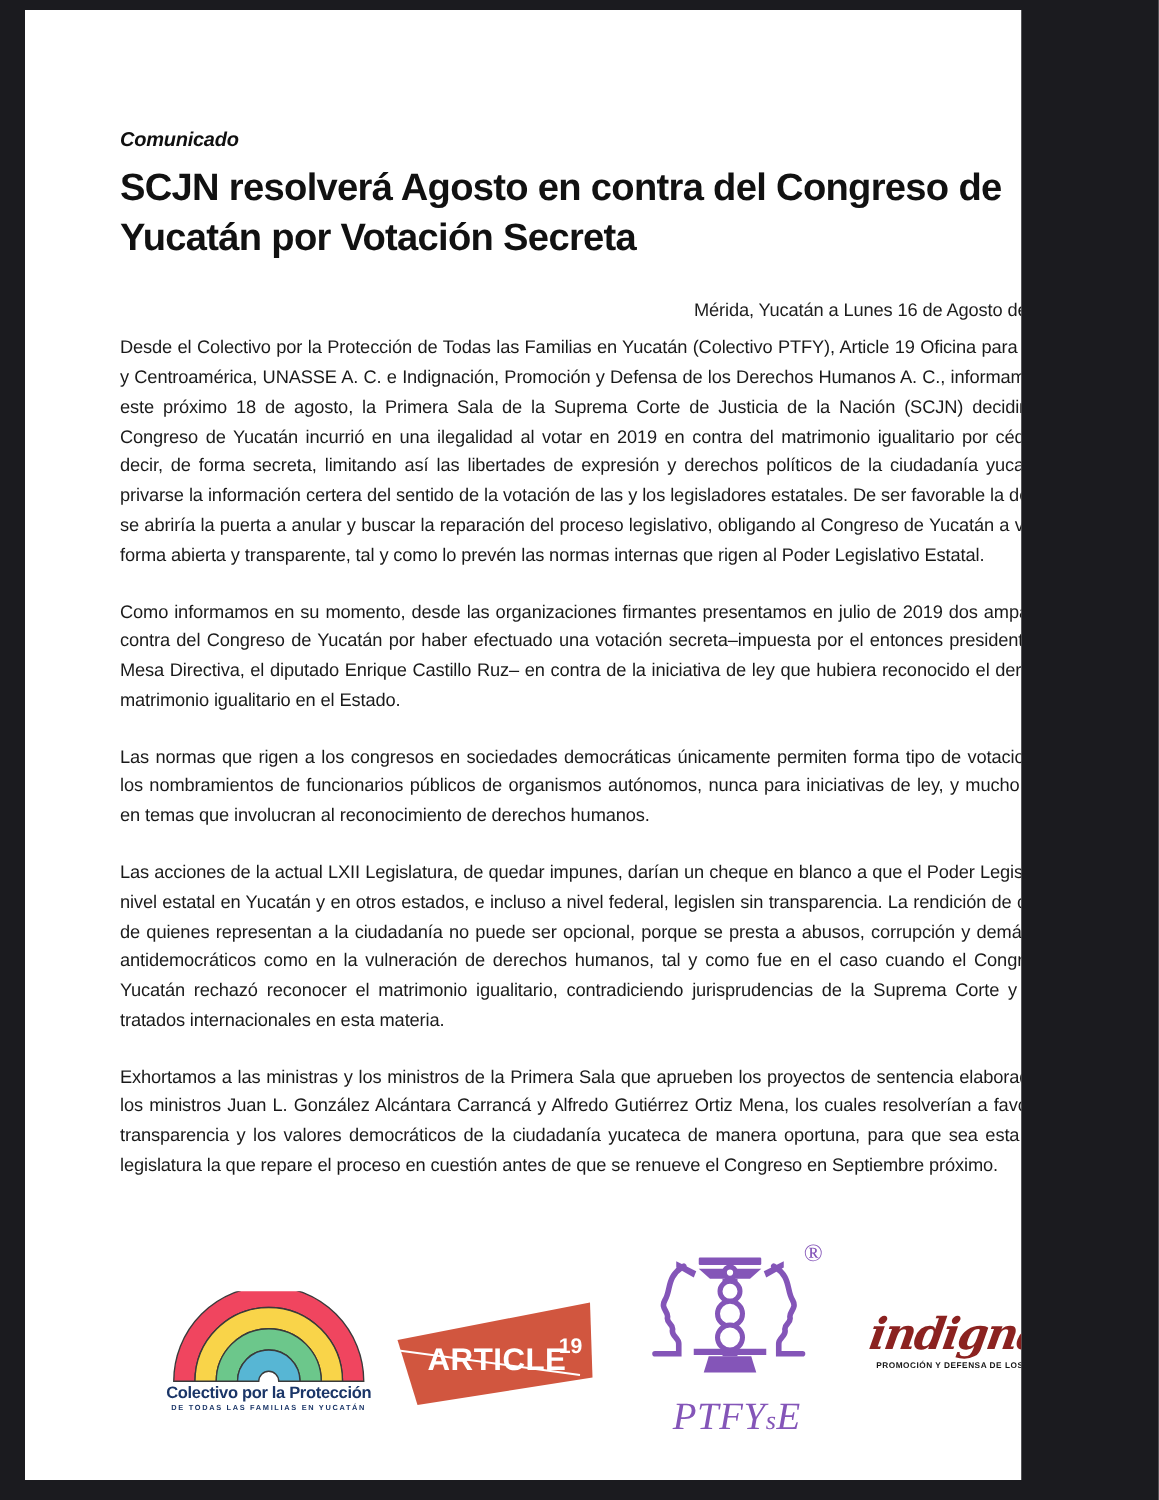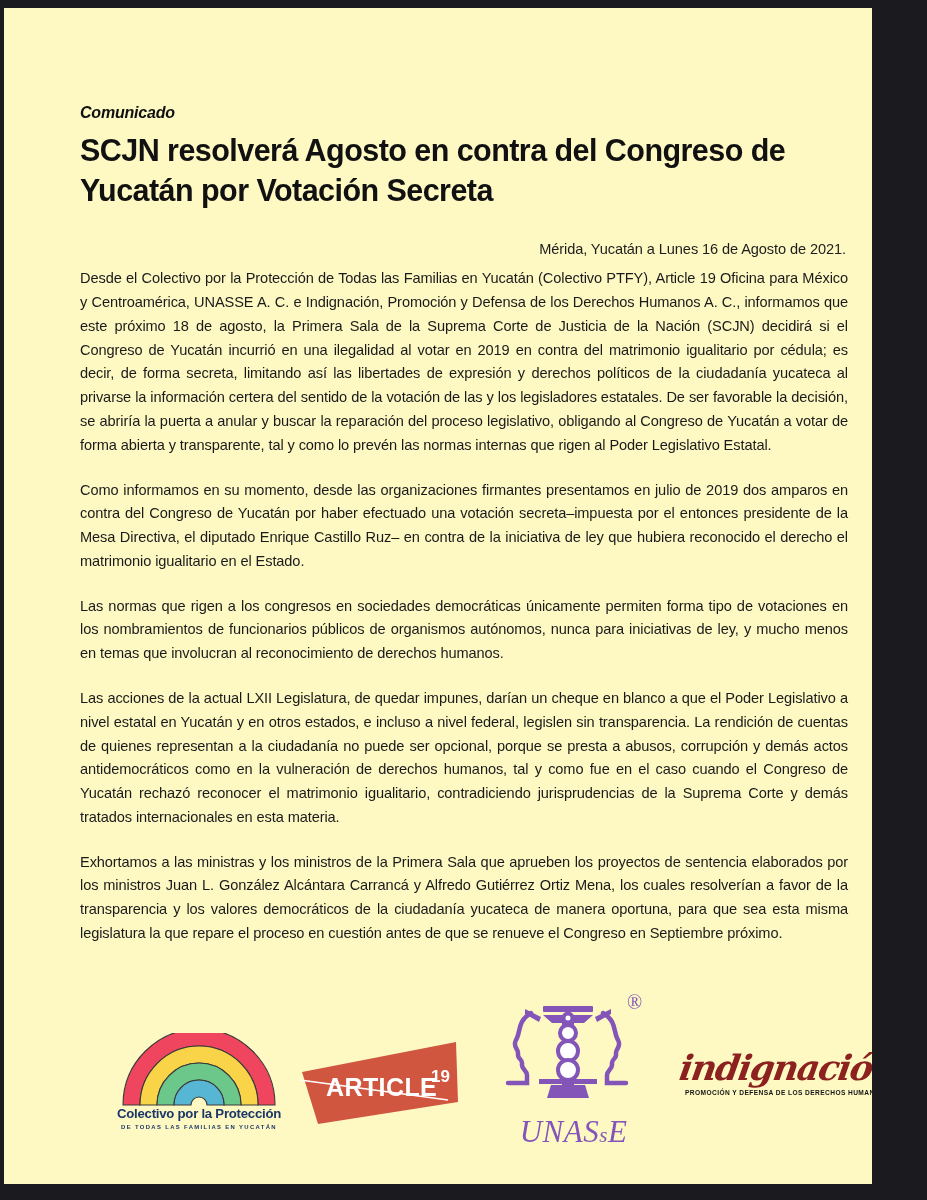--- a/index.html
+++ b/index.html
@@ -4,23 +4,23 @@
 <style>
   html,body{margin:0;padding:0;}
   body{
     width:927px;height:1200px;
     background:#1b1b1f;
     font-family:"Liberation Sans",sans-serif;
     overflow:hidden;
   }
   #page{
     position:absolute;
-    left:4px;top:8px;
-    width:868px;height:1176px;
-    background:#fef9c3;
+    left:20px;top:8px;
+    width:797px;height:1176px;
+    background:#ffffff;
     box-sizing:border-box;
     overflow:hidden;
   }
   .inner{
     position:absolute;
     left:76px;top:0;
     width:768px;
   }
 
   
@@ -203,21 +203,21 @@
 
         <g stroke="#8455b8" fill="#ffffff" stroke-width="4">
           <circle cx="77" cy="42" r="8"></circle>
           <circle cx="77" cy="60" r="10"></circle>
           <circle cx="77" cy="79" r="10"></circle>
           <circle cx="77" cy="27" r="4.5" fill="#ffffff"></circle>
         </g>
         <text x="136" y="18" font-family="Liberation Serif, serif" font-size="20" fill="#8455b8">®</text>
       </svg>
       <div class="unasse-word">
-        <span>UNAS</span><span class="sm">s</span><span>E</span>
+        <span>PTFY</span><span class="sm">s</span><span>E</span>
       </div>
     </div>
 
     <div class="logo" id="logo-indig">
       <div class="indig-word">indignación</div>
       <div class="indig-sub">PROMOCIÓN Y DEFENSA DE LOS DERECHOS HUMANOS</div>
     </div>
 
   </div>
 </div>

